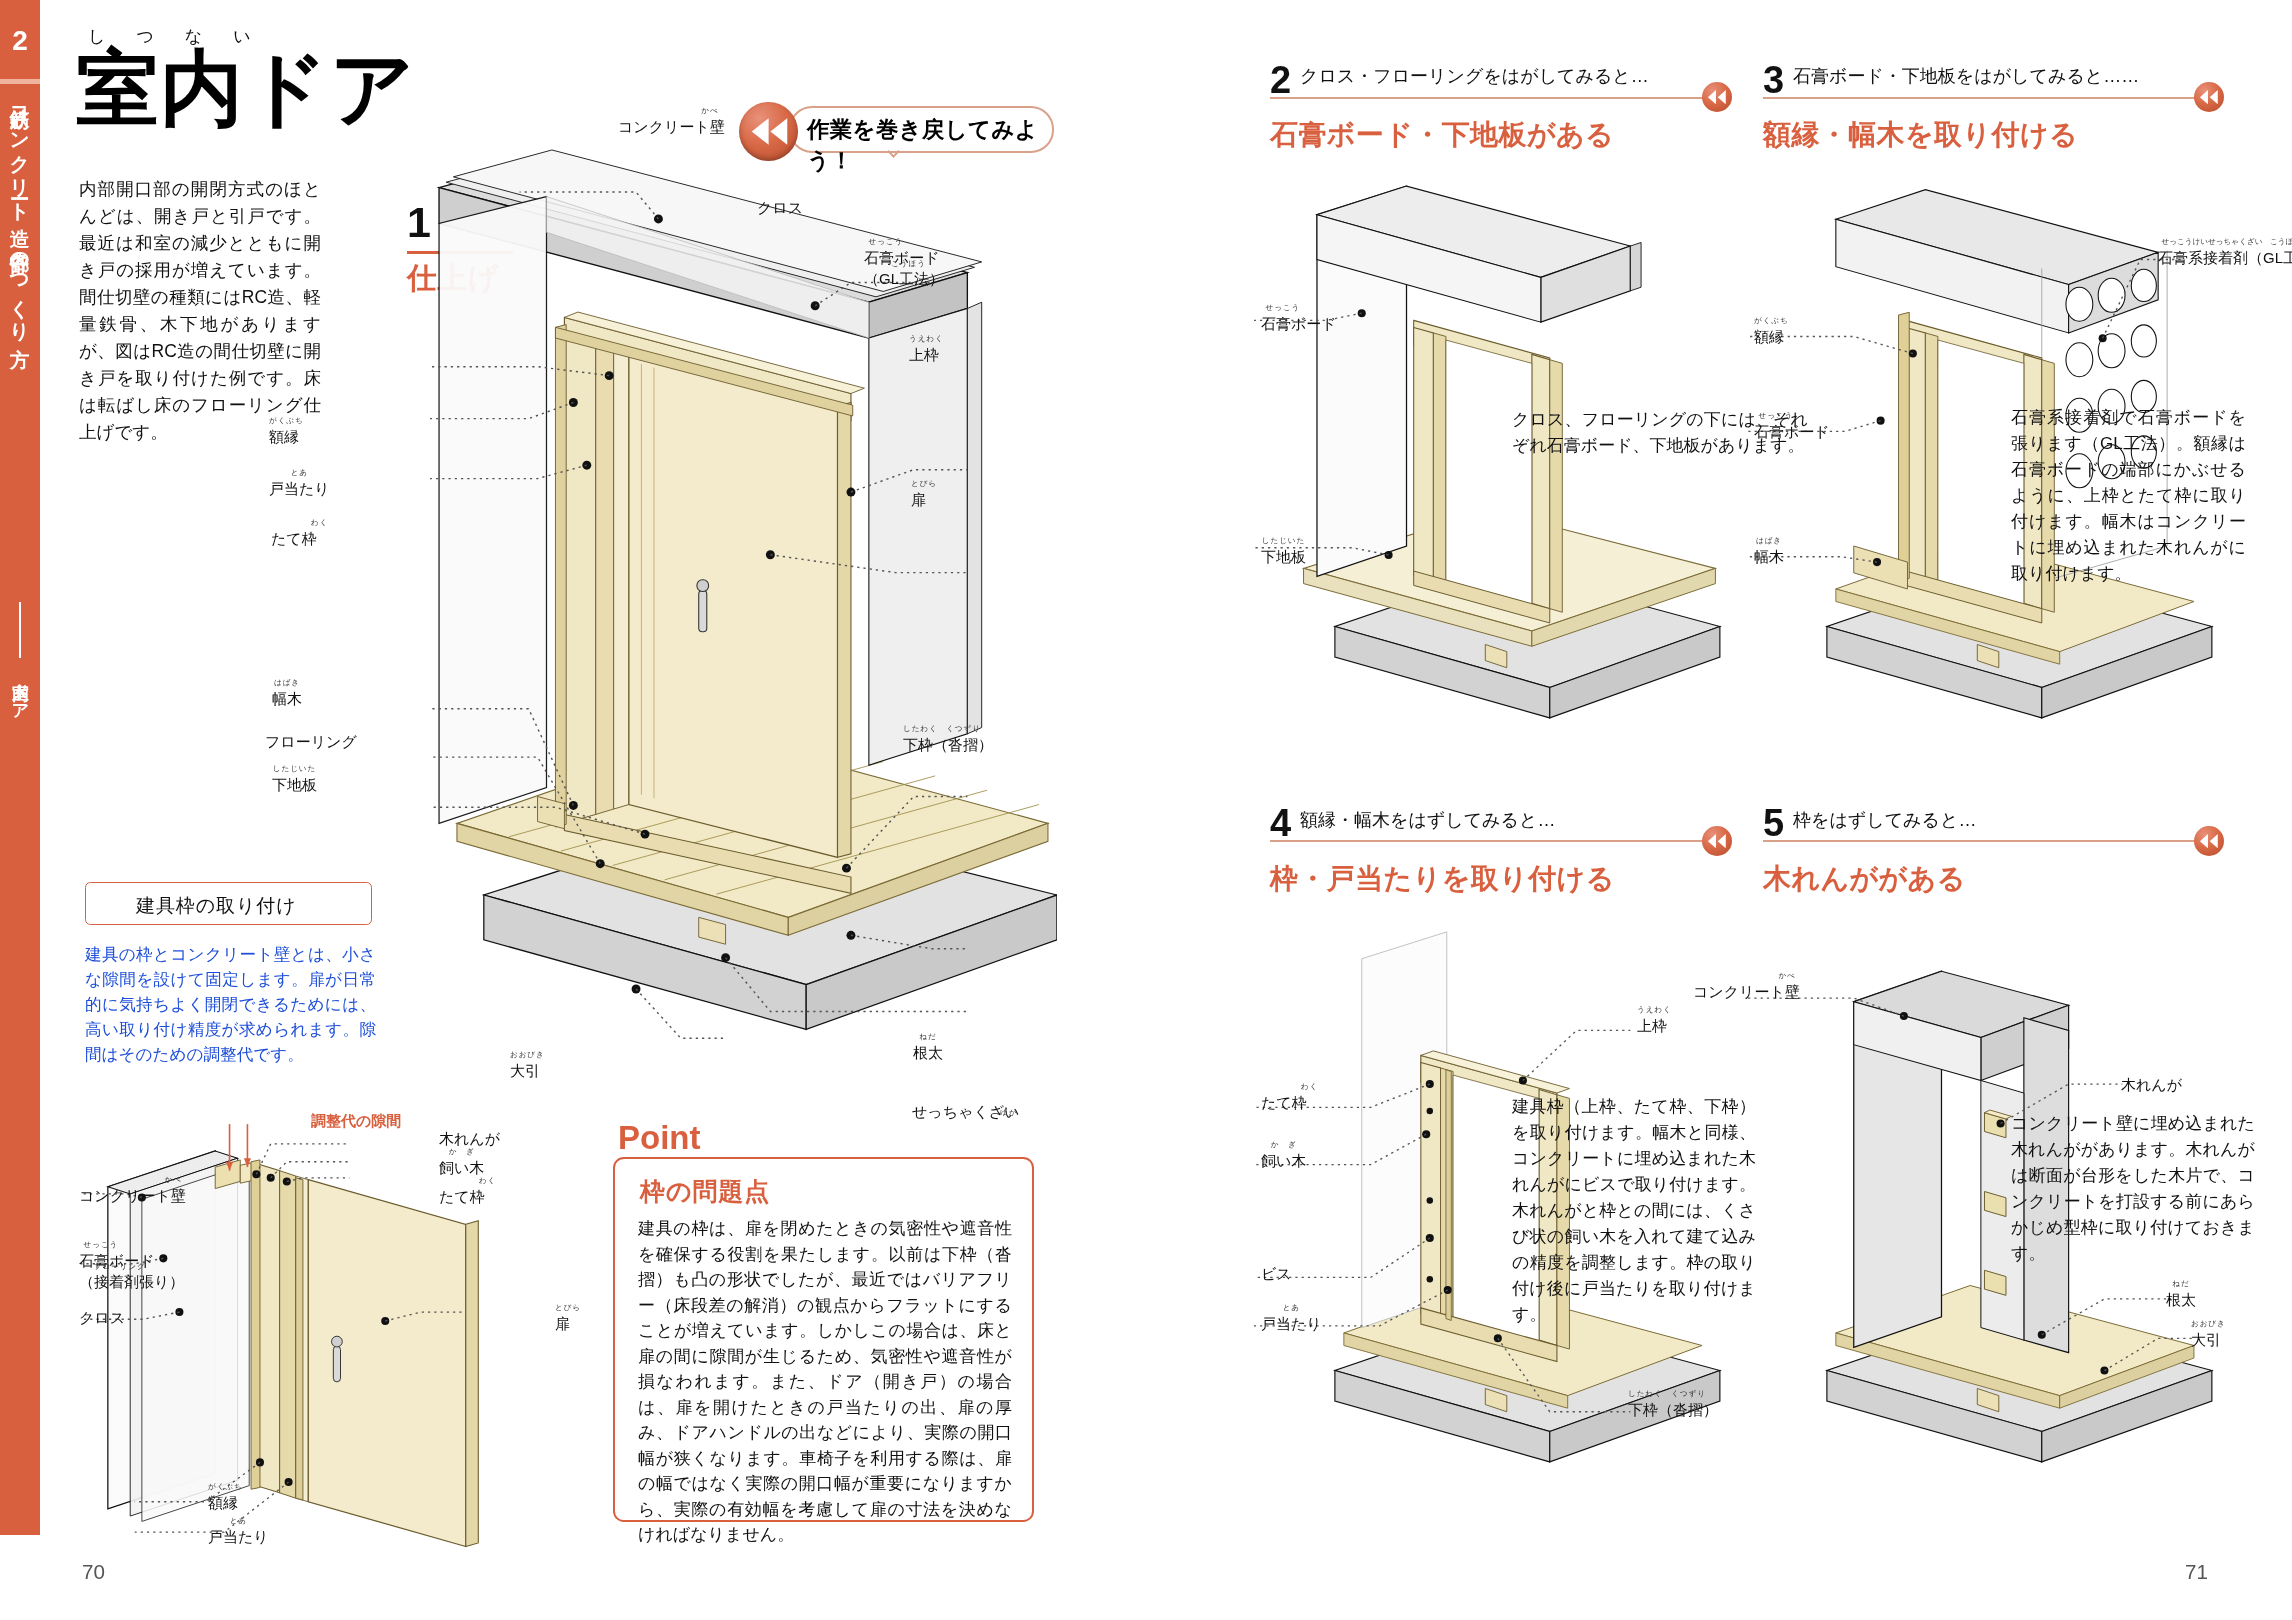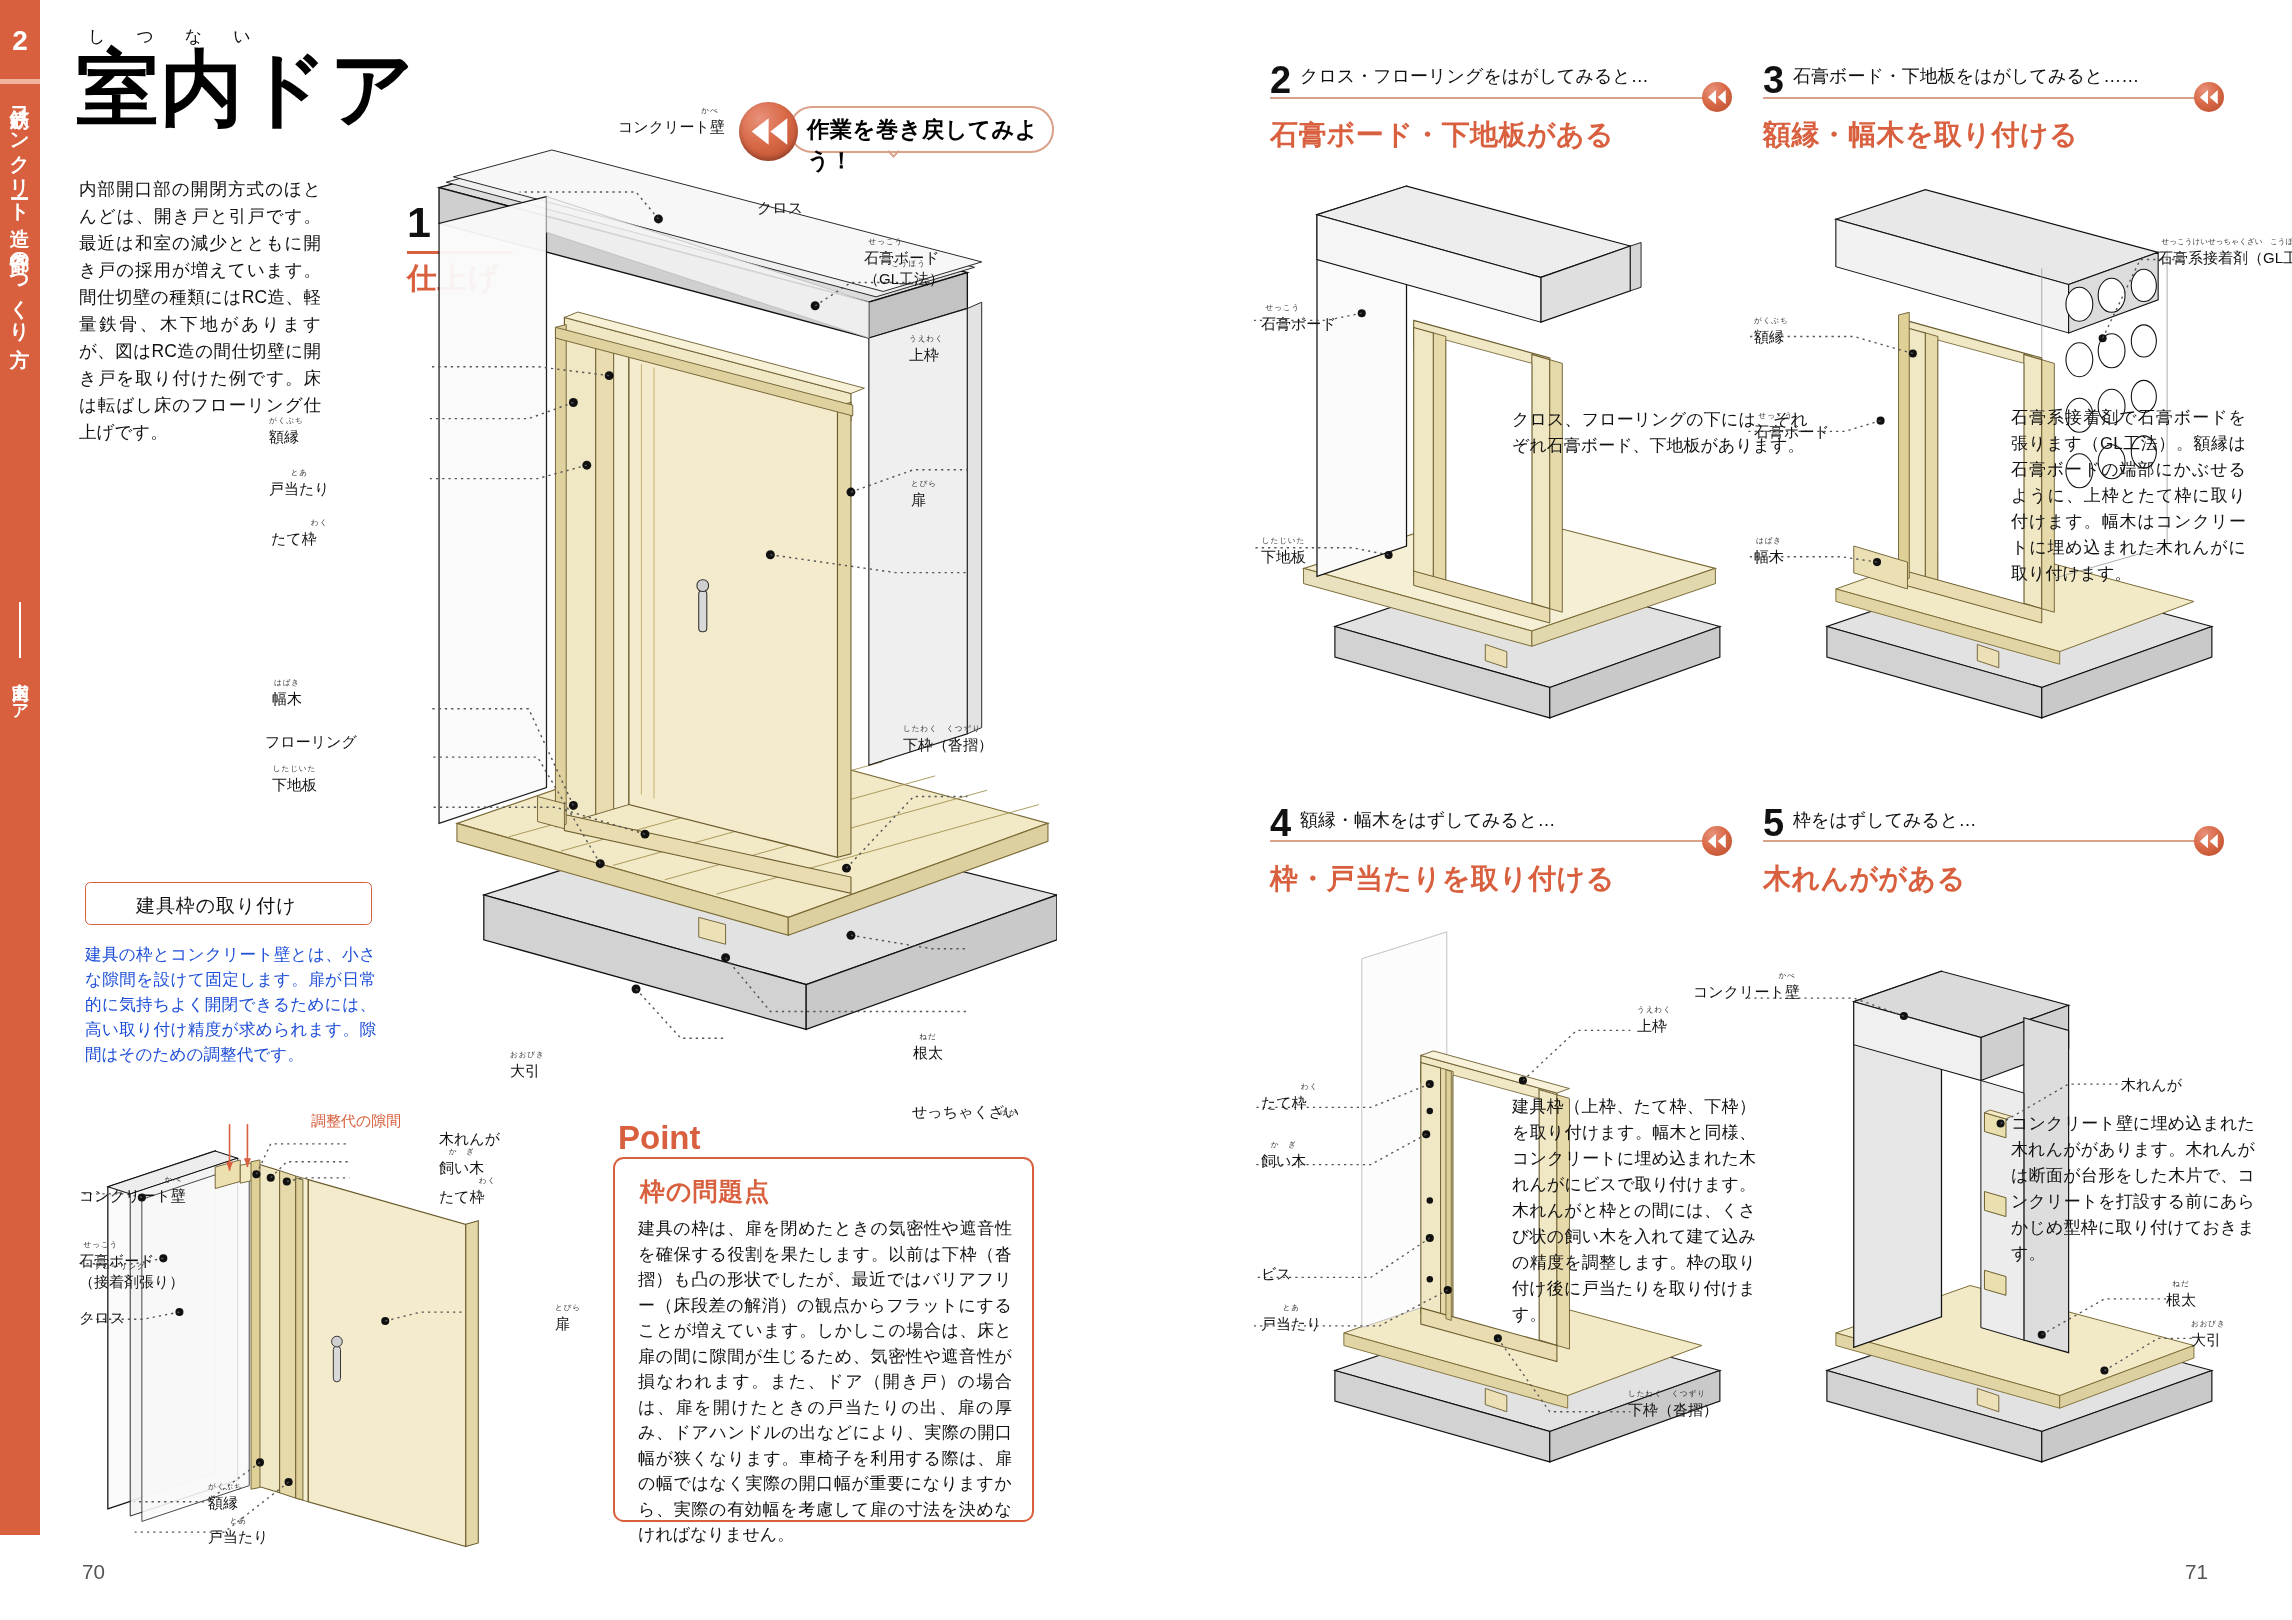--- a/index.html
+++ b/index.html
@@ -390,21 +390,21 @@
         <polyline points="196,96 212,62 300,62"></polyline>
         <polyline points="212,100 230,82 300,82"></polyline>
         <polyline points="230,104 250,100 300,100"></polyline>
         <polyline points="340,260 380,250 430,250"></polyline>
         <polyline points="200,418 140,462 60,462"></polyline>
         <polyline points="232,440 160,496 60,496"></polyline>
       </g>
     </svg>
   </div>
 
-  <div class="anno" style="left:311px; top:1112px; color:#d9603f; font-weight:normal; font-size:15px;">調整代の隙間</div>
+  <div class="anno" style="left:311px; top:1112px; color:#d9603f; font-weight:bold; font-size:15px;">調整代の隙間</div>
 
   <div class="anno" style="left:79px; top:1187px;">
     <span class="rb"><span class="rt" style="left:80%; width:auto;">かべ</span><span>コンクリート壁</span></span>
   </div>
   <div class="anno" style="left:79px; top:1252px;">
     <span class="rb"><span class="rt" style="left:6%; width:auto;">せっこう</span><span>石膏ボード</span></span>
     <div style="margin-top:2.7px;"><span class="rb"><span class="rt" style="left:14%; width:auto;">フローリング</span><span>（接着剤張り）</span></span></div>
   </div>
   <div class="anno" style="left:79px; top:1309px;">
     <span>クロス</span>

